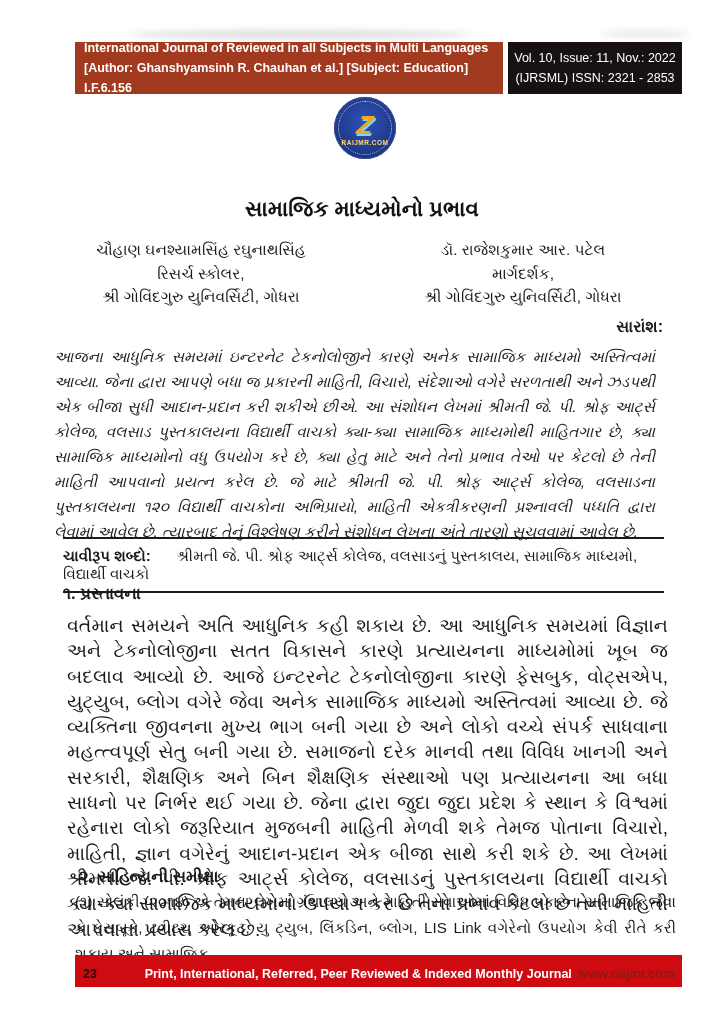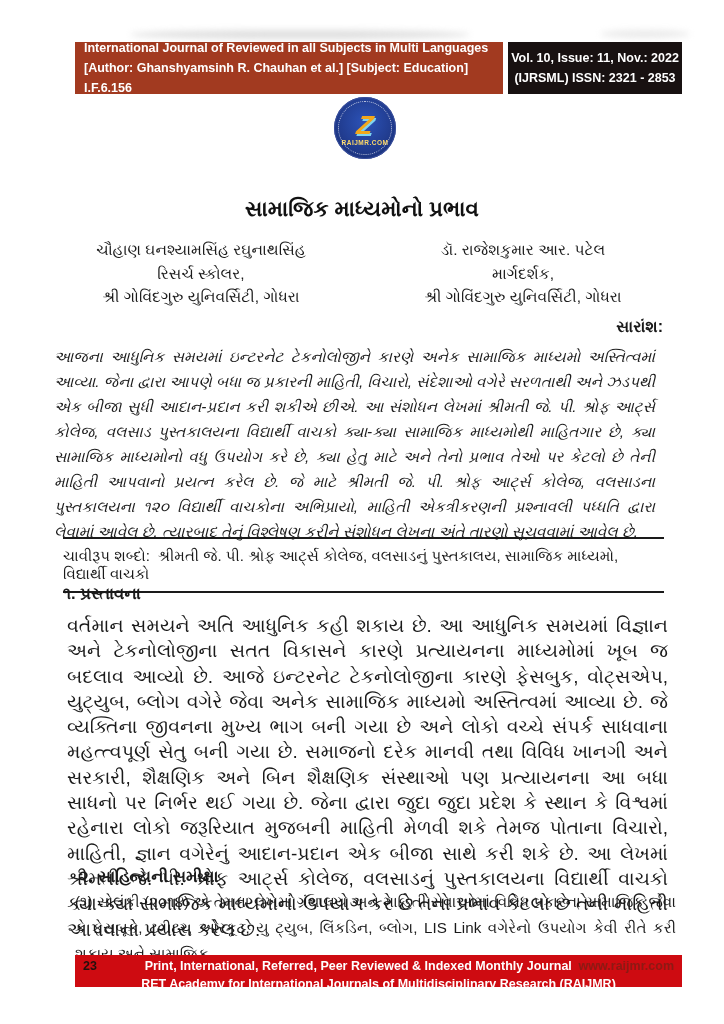--- a/index.html
+++ b/index.html
@@ -29,21 +29,21 @@
     display: flex; gap: 5px;
   }
   .jh-left {
     background: #a23a20; color: #ffffff; flex: 0 0 428px;
     font-size: 12.5px; font-weight: bold; line-height: 20px;
     padding: 6px 0 6px 9px; box-sizing: border-box;
     display: flex; flex-direction: column; justify-content: center;
   }
   .jh-right {
     background: #181111; color: #ffffff; flex: 1;
-    font-size: 12.5px; font-weight: bold; line-height: 20px;
+    font-size: 12.5px; font-weight: normal; line-height: 20px;
     display: flex; flex-direction: column; justify-content: center; align-items: center;
     text-align: right;
   }
 
   
   .logo {
     position: absolute; left: 334px; top: 97px; width: 62px; height: 62px;
     background: radial-gradient(circle at 50% 40%, #2c53b8 0%, #213c8f 55%, #152a6b 100%);
     border-radius: 50%;
     display: flex; flex-direction: column; align-items: center; justify-content: center;
@@ -88,21 +88,21 @@
     font-size: 15.2px; font-style: italic; line-height: 25px;
     text-align: justify; margin: 0;
   }
 
   
   .keywords {
     position: absolute; left: 63px; top: 537px; width: 601px;
     border-top: 2px solid #1a1a1a; border-bottom: 2px solid #1a1a1a;
     padding: 8px 0; font-size: 15px; box-sizing: border-box;
   }
-  .kw-label { font-weight: normal; margin-right: 8px; }
+  .kw-label { font-weight: bold; margin-right: 26px; }
 
   
   .sec1-heading {
     position: absolute; left: 63px; top: 584px; width: 600px;
     font-size: 16.5px; font-weight: bold; margin: 0;
   }
   .sec1-body {
     position: absolute; left: 63px; top: 609px; width: 601px;
     font-size: 19px; line-height: 25.3px; text-align: justify; margin: 4px;
   }
@@ -113,21 +113,21 @@
   .sec2-body {
     position: absolute; left: 63px; top: 877px; width: 601px;
     font-size: 15.2px; line-height: 26px; text-align: justify; margin: 12px;
   }
 
   
   .journal-footer {
     position: absolute; left: 75px; top: 955px; width: 607px; height: 32px;
     background: #ce0b11; color: #ffffff;
     font-size: 12.5px; font-weight: bold; line-height: 18px;
-    padding: 2px 8px; box-sizing: border-box;
+    padding: 10px 8px; box-sizing: border-box;
   }
   .f-line1 { display: flex; align-items: center; }
   .f-page { color: #23100d; margin-right: 9px; }
   .f-text { flex: 1; text-align: center; margin-left: 32px; }
   .f-site { color: #8b1a14; }
   .f-line2 { text-align: center; }
 </style>
 </head>
 <body>
 

